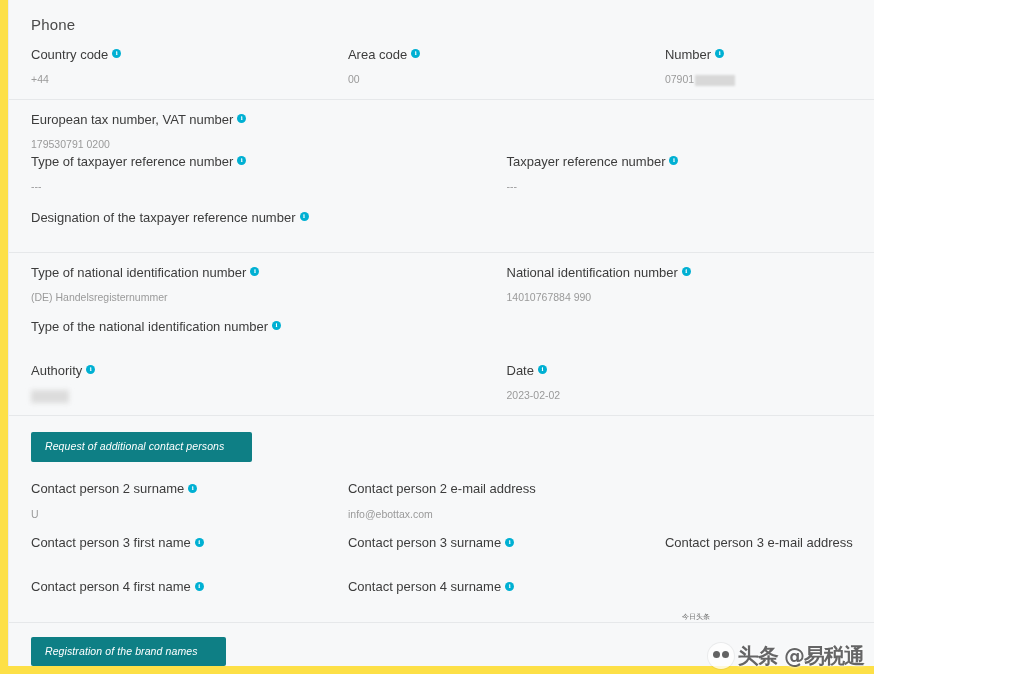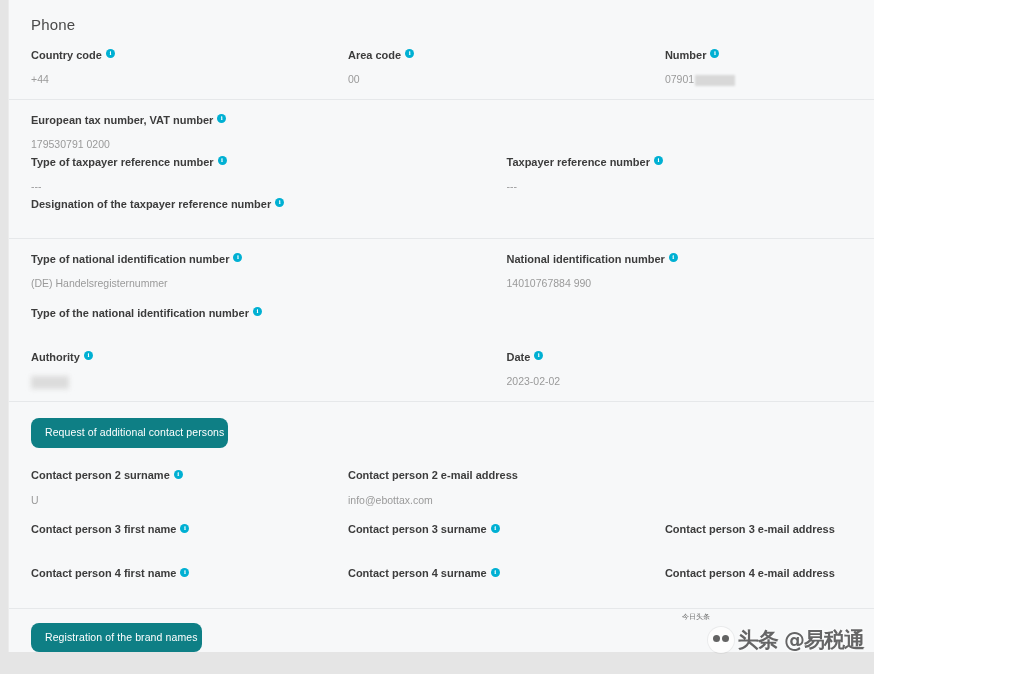--- a/index.html
+++ b/index.html
@@ -11,21 +11,21 @@
     height: 674px;
     background: #ffffff;
     font-family: "Liberation Sans", sans-serif;
     overflow: hidden;
   }
 
   .page {
     position: relative;
     width: 874px;
     height: 674px;
-    background: #e5e5e5;
+    background: #fde047;
     overflow: hidden;
   }
 
   
   .panel {
     position: absolute;
     left: 8px;
     top: 0px;
     width: 995px;
     background: #f7f8f9;
@@ -63,26 +63,26 @@
     padding-right: 16px;
   }
   .col-1of3 { width: 33.33%; }
   .col-half { width: 50%; }
 
   .field {
     margin-bottom: 4px;
   }
 
   .field-label {
-    font-size: 11px;
+    font-size: 13px;
     color: #3c3c3c;
     line-height: 14px;
     display: inline-block;
     vertical-align: middle;
-    font-weight: 700;
+    font-weight: 400;
   }
 
   .info-icon {
     display: inline-block;
     vertical-align: middle;
     width: 9px;
     height: 9px;
     border-radius: 50%;
     background: #00b0d3;
     position: relative;
@@ -124,33 +124,34 @@
   .redact-phone { width: 40px; height: 11px; margin-left: 1px; }
   .redact-authority { width: 38px; height: 13px; filter: blur(2.4px); background:#dcdcdc; }
 
   
   .btn-teal {
     display: inline-block;
     background: #0e7f85;
     color: #ffffff;
     font-size: 10.5px;
     line-height: 1;
-    padding: 9px 4px 10px 14px;
+    padding: 9px 28px 10px 14px;
     border: none;
-    border-radius: 8px;
+    border-radius: 2px;
     cursor: pointer;
     font-family: "Liberation Sans", sans-serif;
     letter-spacing: .1px;
+    font-style: italic;
   }
 
   
   .watermark {
     position: absolute;
     right: 10px;
-    bottom: 20px;
+    bottom: 4px;
     display: flex;
     align-items: center;
     gap: 4px;
     pointer-events: none;
     opacity: .78;
   }
   .wm-logo {
     width: 26px;
     height: 26px;
     border-radius: 50%;
@@ -247,21 +248,21 @@
             <div class="field-value">---</div>
           </div>
           <div class="col col-half">
             <div class="field">
               <span class="field-label">Taxpayer reference number</span><span class="info-icon"></span>
             </div>
             <div class="field-value">---</div>
           </div>
         </div>
 
-        <div class="row" style="">
+        <div class="row" style="margin-top:14px;">
           <div class="col col-half">
             <div class="field">
               <span class="field-label">Designation of the taxpayer reference number</span><span class="info-icon"></span>
             </div>
             <div class="field-value empty"></div>
           </div>
           <div class="col col-half"></div>
         </div>
 
       </div>
@@ -362,26 +363,20 @@
         <div class="row" style="margin-top:12px;">
           <div class="col col-1of3">
             <div class="field">
               <span class="field-label">Contact person 4 first name</span><span class="info-icon"></span>
             </div>
             <div class="field-value empty"></div>
           </div>
           <div class="col col-1of3">
             <div class="field">
               <span class="field-label">Contact person 4 surname</span><span class="info-icon"></span>
-            </div>
-            <div class="field-value empty"></div>
-          </div>
-          <div class="col col-1of3">
-            <div class="field">
-              <span class="field-label">Contact person 4 e-mail address</span>
             </div>
             <div class="field-value empty"></div>
           </div>
         </div>
 
       </div>
     </div>
 
     <div class="section">
       <div class="section-inner" style="padding-top:14px; padding-bottom:0;">

